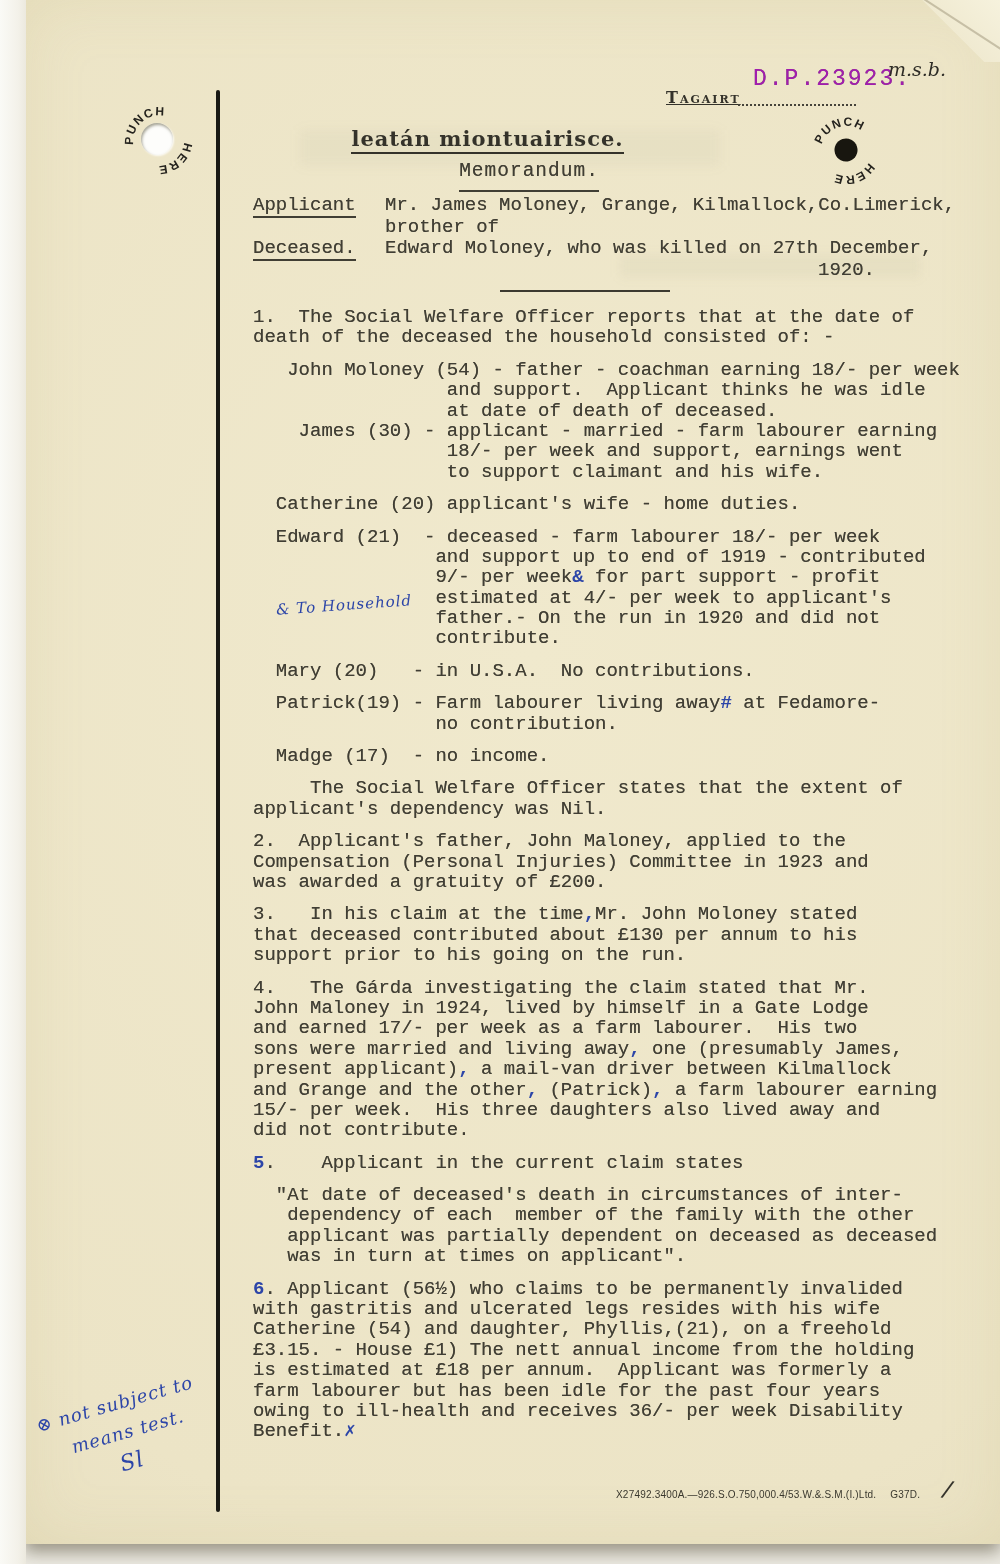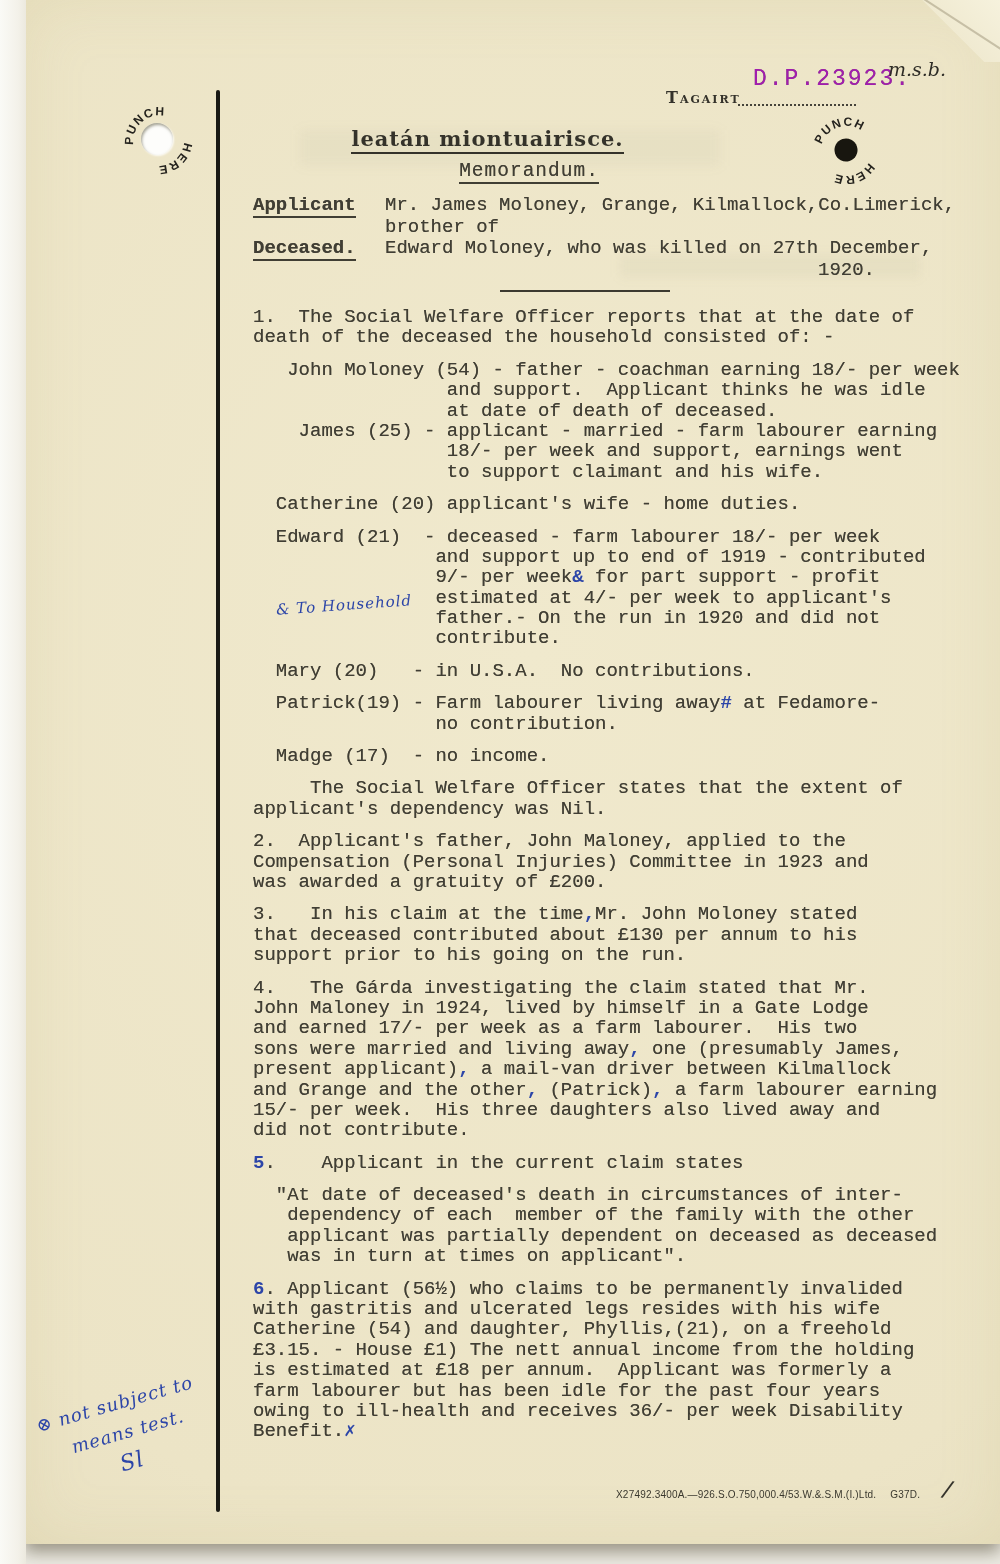--- a/index.html
+++ b/index.html
@@ -21,33 +21,33 @@
   .tline.blank{height:12px;}
   .ink{color:#2c45a8;font-weight:bold;text-shadow:none;}
   .hand{font-family:"DejaVu Serif",serif;font-style:italic;color:#2c45a8;}
   
   .ref-block{position:absolute;left:660px;top:58px;width:300px;}
   .ref-number{position:absolute;left:93px;top:8px;font-size:23px;letter-spacing:2px;color:#a21caf;
         text-shadow:0 0 .6px rgba(55,52,40,.6);}
   .ref-msb{position:absolute;left:228px;top:0px;font-family:"DejaVu Serif",serif;font-size:19px;
         color:#2e2c26;font-style:italic;}
   .ref-label{position:absolute;left:6px;top:30px;font-family:"DejaVu Serif",serif;font-weight:bold;
-        font-size:16px;letter-spacing:2px;color:#34322a;font-variant:small-caps;}
+        font-size:16px;letter-spacing:2px;color:#34322a;font-variant:small-caps;text-decoration:underline;}
   .ref-dots{position:absolute;left:78px;top:46px;width:118px;border-bottom:2px dotted #45433a;}
   .title-irish{position:absolute;left:0;top:126px;width:920px;text-align:center;}
   .title-irish span{display:inline-block;margin-left:55px;font-family:"DejaVu Serif",serif;
         font-weight:bold;font-size:21px;letter-spacing:1px;color:#34322a;
         border-bottom:2px solid #34322a;padding-bottom:1px;}
   .title-memo{position:absolute;left:0;top:160px;width:1000px;text-align:center;}
   .title-memo span{display:inline-block;margin-left:58px;font-size:19.5px;
-        border-bottom:2px solid #403e34;padding-bottom:0px;letter-spacing:1px;}
+        border-bottom:2px solid #403e34;padding-bottom:8px;letter-spacing:1px;}
   .parties{position:absolute;left:253px;top:195px;font-size:19px;line-height:21.5px;}
   .prow{white-space:pre;height:21.5px;}
   .plabel{display:inline-block;width:132px;border-bottom:0;}
-  .plabel b{font-weight:bold;border-bottom:2px solid #403e34;padding-bottom:0;}
+  .plabel b{font-weight:normal;border-bottom:2px solid #403e34;padding-bottom:0;}
   .date-row{padding-left:565px;}
   .head-rule{position:absolute;left:500px;top:290px;width:170px;border-top:2.5px solid #3c3a30;}
   .memo-body{position:absolute;left:253px;top:307px;}
   .vrule{position:absolute;left:216px;top:90px;width:3.5px;height:1422px;background:#191914;border-radius:2px;}
   
   .stamp{position:absolute;width:76px;height:76px;}
   .stamp-left{left:120px;top:102px;transform:rotate(-42deg);}
   .stamp-right{left:808px;top:112px;transform:rotate(-18deg);}
   .stamp text{font-family:"Liberation Sans",sans-serif;font-weight:bold;font-size:12px;
         letter-spacing:1.5px;fill:#25231e;}
@@ -126,21 +126,21 @@
   </div>
   <div class="head-rule"></div>
 
   <div class="memo-body typed" id="memo-body">
       <div class="tline">1.  The Social Welfare Officer reports that at the date of</div>
       <div class="tline">death of the deceased the household consisted of: -</div>
       <div class="tline blank">&nbsp;</div>
       <div class="tline">   John Moloney (54) - father - coachman earning 18/- per week</div>
       <div class="tline">                 and support.  Applicant thinks he was idle</div>
       <div class="tline">                 at date of death of deceased.</div>
-      <div class="tline">    James (25) - applicant - married - farm labourer earning</div>
+      <div class="tline">    James (30) - applicant - married - farm labourer earning</div>
       <div class="tline">                 18/- per week and support, earnings went</div>
       <div class="tline">                 to support claimant and his wife.</div>
       <div class="tline blank">&nbsp;</div>
       <div class="tline">  Catherine (20) applicant's wife - home duties.</div>
       <div class="tline blank">&nbsp;</div>
       <div class="tline">  Edward (21)  - deceased - farm labourer 18/- per week</div>
       <div class="tline">                and support up to end of 1919 - contributed</div>
       <div class="tline">                9/- per week<span class="ink">&amp;</span> for part support - profit</div>
       <div class="tline">                estimated at 4/- per week to applicant's</div>
       <div class="tline">                father.- On the run in 1920 and did not</div>

